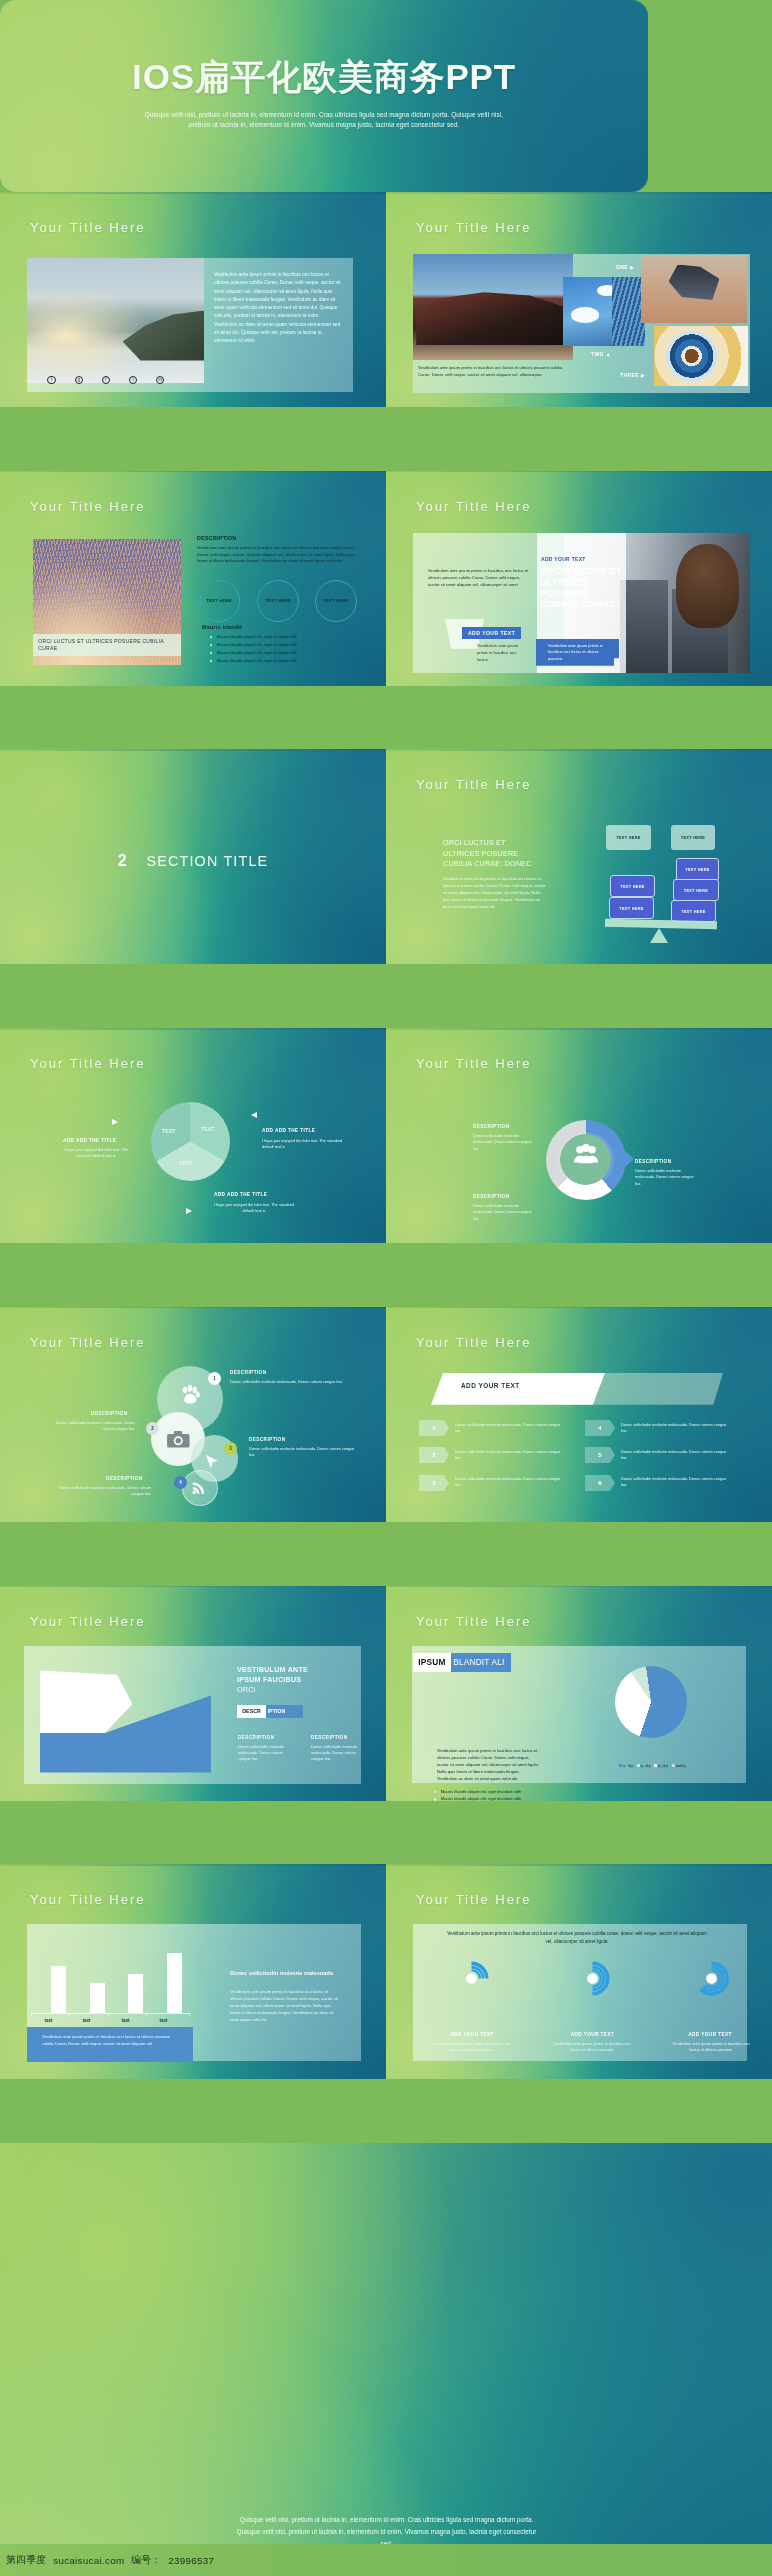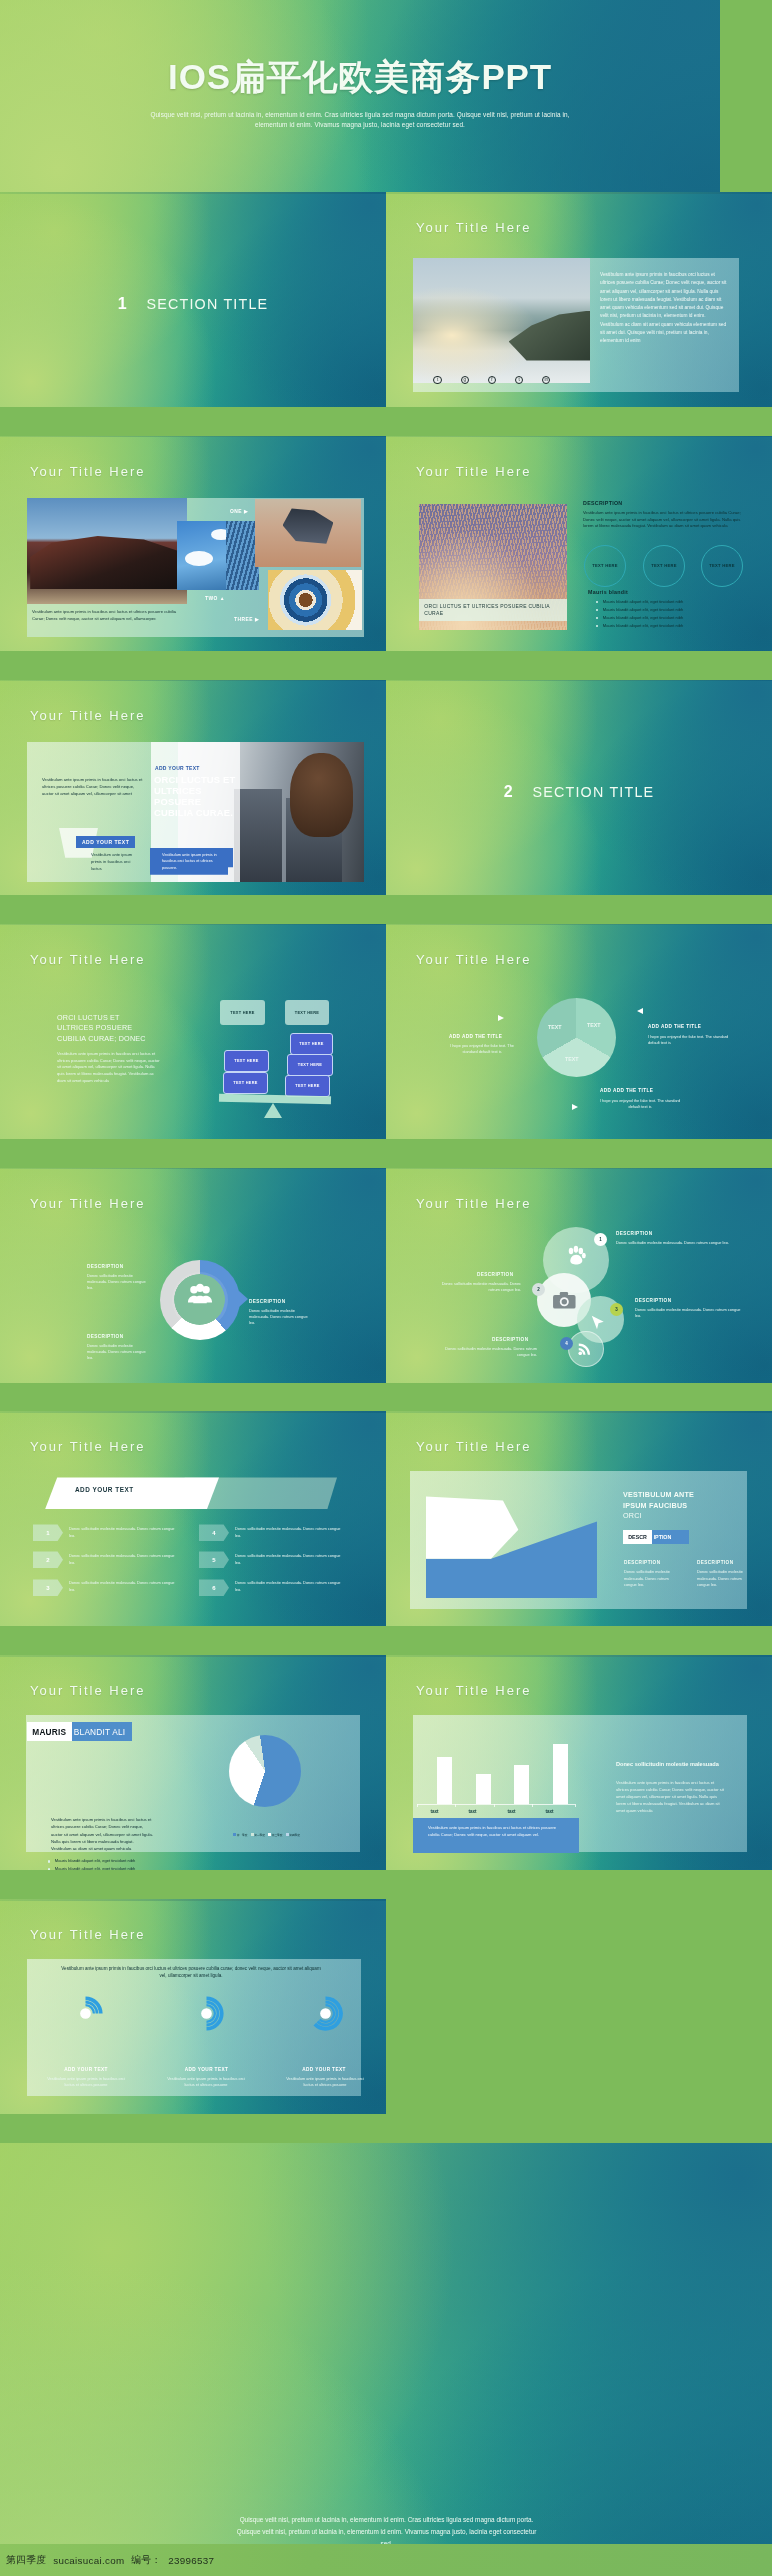--- a/index.html
+++ b/index.html
@@ -15,21 +15,21 @@
   .grad {
     background:
       radial-gradient(circle at 8% 88%, #b8d978 0%, rgba(184,217,120,0) 46%),
       radial-gradient(circle at 14% 18%, #a9d36c 0%, rgba(169,211,108,0) 42%),
       radial-gradient(circle at 96% 6%, #1b6f8c 0%, rgba(27,111,140,0) 52%),
       radial-gradient(circle at 98% 92%, #11627f 0%, rgba(17,98,127,0) 48%),
       linear-gradient(118deg, #9ccf5f 0%, #63bd79 34%, #2aa58e 62%, #147d96 100%);
   }
 
   
-  #hero { position:relative; width:720px; height:192px; }
+  #hero { position:relative; width:648px; height:192px;border-radius:16px; }
   #hero .hero-title {
     position:absolute; left:0; right:0; top:54px;
     text-align:center; color:#f2fbf1;
     font-size:35px; font-weight:700; letter-spacing:0.8px;
     text-shadow:0 0.8px 2.3px rgba(0,0,0,.18);
   }
   #hero .hero-sub {
     position:absolute; left:143px; right:143px; top:110px;
     text-align:center; color:#eef9ef;
     font-size:6.4px; line-height:1.55; letter-spacing:0.1px;
@@ -177,26 +177,20 @@
 </head>
 <body>
 
 <div id="hero" class="grad">
   <div class="hero-title">IOS扁平化欧美商务PPT</div>
   <div class="hero-sub">Quisque velit nisi, pretium ut lacinia in, elementum id enim. Cras ultricies ligula sed magna dictum porta. Quisque velit nisi, pretium ut lacinia in, elementum id enim. Vivamus magna justo, lacinia eget consectetur sed.</div>
 </div>
 
 <div id="grid">
 
-  <div class="slide grad">
-    <div class="sec-wrap">
-      <span class="sec-num">1</span>
-      <span class="sec-txt">SECTION TITLE</span>
-    </div>
-  </div>
 
   <div class="slide grad">
     <div class="s-title">Your  Title  Here</div>
     <div class="panel" style="left:27px;top:66px;width:326px;height:134px;"></div>
     <div class="ph-coast" style="left:27px;top:66px;width:177px;height:125px;">
       <div class="cliff"></div>
     </div>
     <div class="socialbar" style="left:38px;top:183px;width:136px;height:10.6px;">
       <span class="sicon">t</span>
       <span class="sicon">g</span>
@@ -411,21 +405,21 @@
     <div class="lab-h" style="left:238px;top:149px;color:#f2fcf6;">DESCRIPTION</div>
     <div class="lab-b" style="left:238px;top:158px;width:50px;">Donec sollicitudin molestie malesuada. Donec rutrum congue leo.</div>
     <div class="lab-h" style="left:311px;top:149px;color:#f2fcf6;">DESCRIPTION</div>
     <div class="lab-b" style="left:311px;top:158px;width:50px;">Donec sollicitudin molestie malesuada. Donec rutrum congue leo.</div>
   </div>
 
   <div class="slide grad">
     <div class="s-title">Your  Title  Here</div>
     <div class="panel" style="left:26.4px;top:60px;width:334px;height:137px;"></div>
     <div style="position:absolute;left:27px;top:67px;display:flex;">
-      <span style="background:#fff;color:#0d1418;font-size:8.3px;font-weight:700;padding:4.5px 5.3px;letter-spacing:0.2px;">MAURIS</span>
+      <span style="background:#fff;color:#0d1418;font-size:8.3px;font-weight:700;padding:4.5px 5.3px;letter-spacing:0.2px;">IPSUM</span>
       <span style="background:#4f8ecb;color:#fff;font-size:8.3px;font-weight:400;padding:4.5px 6.8px 4.5px 2.3px;letter-spacing:0.2px;">BLANDIT ALI</span>
     </div>
     <div style="position:absolute;left:51px;top:161px;width:102px;font-size:4.2px;line-height:1.72;color:#0f2f33;">Vestibulum ante ipsum primis in faucibus orci luctus et ultrices posuere cubilia Curae; Donec velit neque, auctor sit amet aliquam vel, ullamcorper sit amet ligula. Nulla quis lorem ut libero malesuada feugiat. Vestibulum ac diam sit amet quam vehicula</div>
     <ul class="bullets" style="left:48px;top:202px;width:113px;color:#0f2f33;">
       <li>Mauris blandit aliquet elit, eget tincidunt nibh</li>
       <li>Mauris blandit aliquet elit, eget tincidunt nibh</li>
 
     </ul>
     <div class="pie3" style="left:229px;top:80px;width:72px;height:72px;background:conic-gradient(from 0deg, #4f8ecb 0deg 198deg, #ffffff 198deg 326deg, #cfe6db 326deg 352deg, #4f8ecb 352deg 360deg);"></div>
     <div style="position:absolute;left:229px;top:178px;width:75px;display:flex;justify-content:center;gap:3px;font-size:2.7px;color:#0b2b30;">

